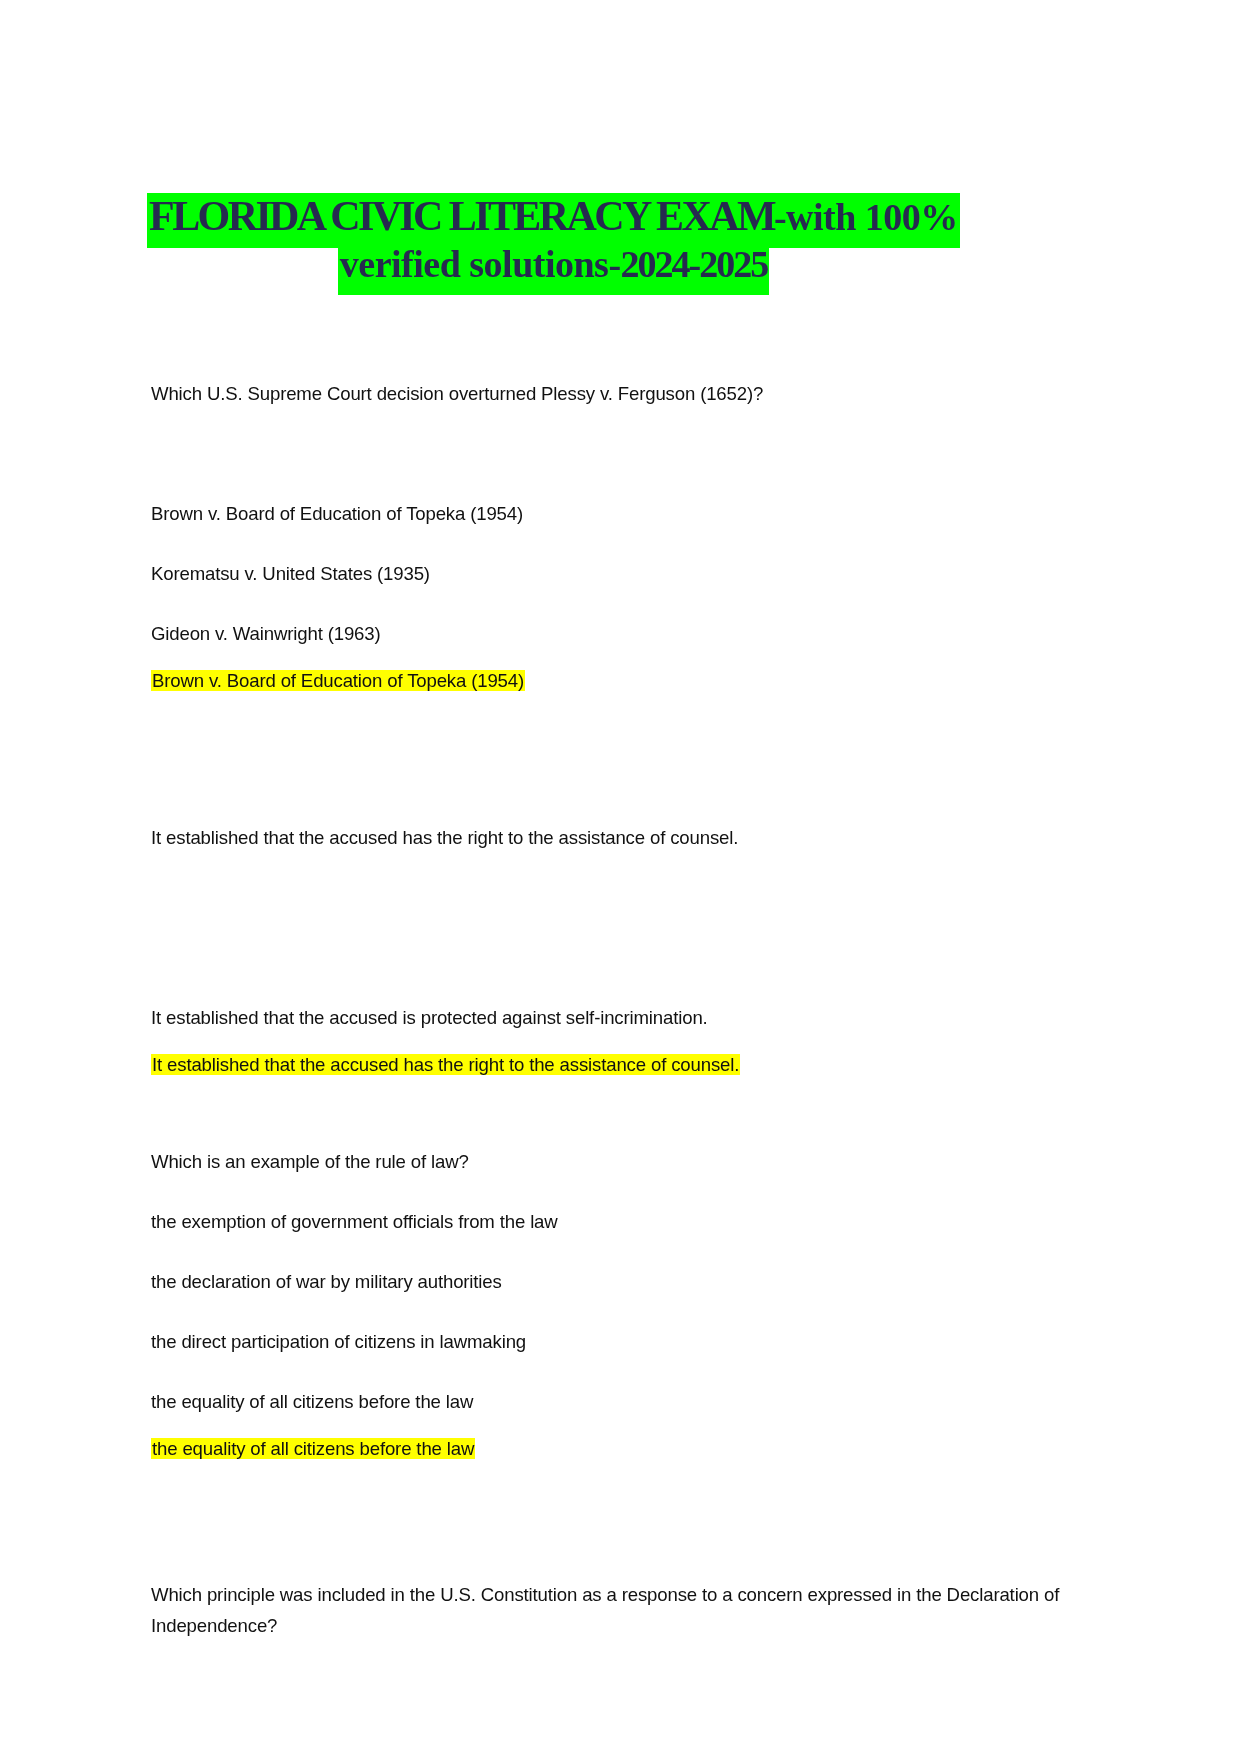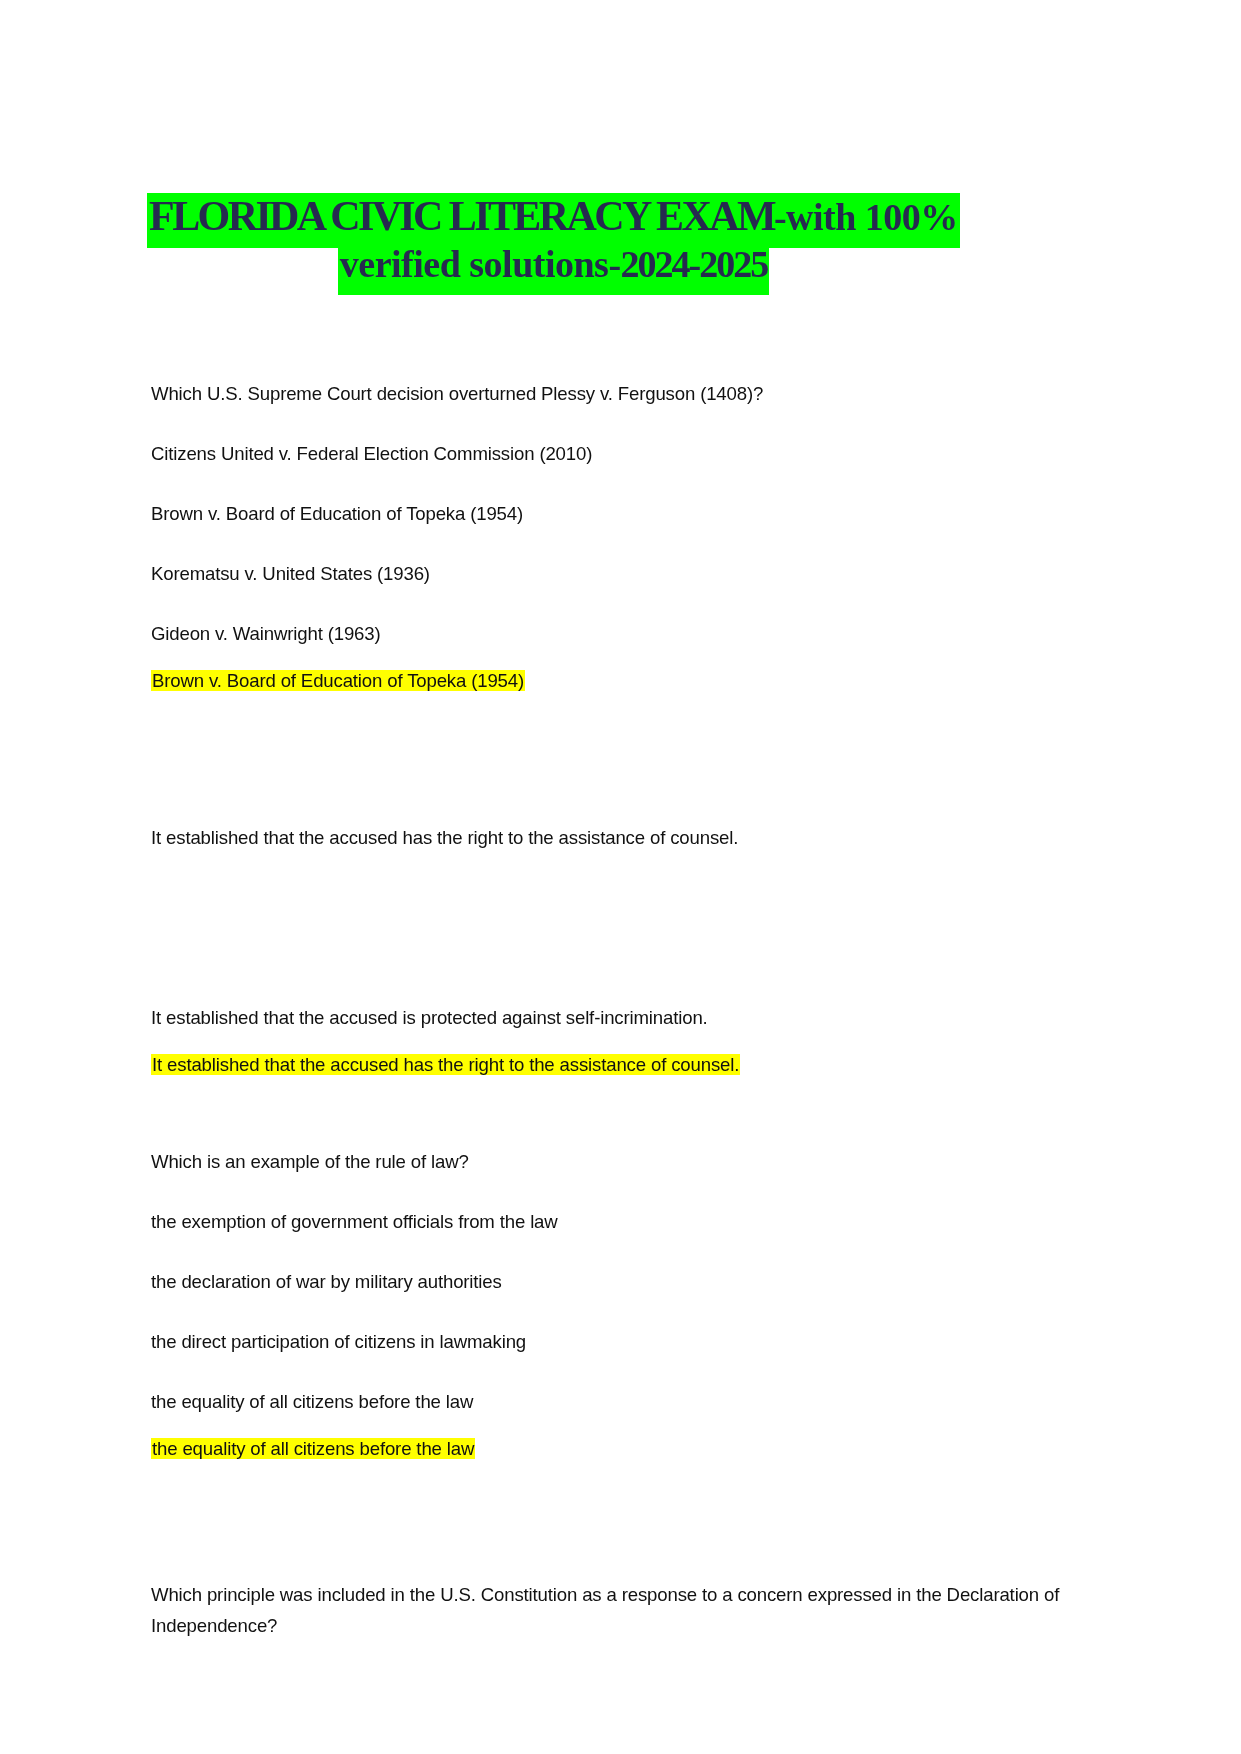--- a/index.html
+++ b/index.html
@@ -28,24 +28,23 @@
 
   <div class="title-block">
     <div class="title-line">
       <span class="hl"><span class="t-big">FLORIDA CIVIC LITERACY EXAM</span><span class="t-small">-with 100%</span></span>
     </div>
     <div class="title-line">
       <span class="hl"><span class="t-small">verified solutions-</span><span class="t-small" style="letter-spacing:-2px">2024-2025</span></span>
     </div>
   </div>
 
-  <div class="line" style="top:380px">Which U.S. Supreme Court decision overturned Plessy v. Ferguson (1408)?</div>
-  <div class="line" style="top:440px">Citizens United v. Federal Election Commission (2010)</div>
+  <div class="line" style="top:380px">Which U.S. Supreme Court decision overturned Plessy v. Ferguson (1652)?</div>
   <div class="line" style="top:500px">Brown v. Board of Education of Topeka (1954)</div>
-  <div class="line" style="top:560px">Korematsu v. United States (1936)</div>
+  <div class="line" style="top:560px">Korematsu v. United States (1935)</div>
   <div class="line" style="top:620px">Gideon v. Wainwright (1963)</div>
   <div class="line" style="top:667px"><span class="answer">Brown v. Board of Education of Topeka (1954)</span></div>
 
   <div class="line" style="top:824px">It established that the accused has the right to the assistance of counsel.</div>
   <div class="line" style="top:1004px">It established that the accused is protected against self-incrimination.</div>
   <div class="line" style="top:1051px"><span class="answer">It established that the accused has the right to the assistance of counsel.</span></div>
 
   <div class="line" style="top:1148px">Which is an example of the rule of law?</div>
   <div class="line" style="top:1208px">the exemption of government officials from the law</div>
   <div class="line" style="top:1328px">the direct participation of citizens in lawmaking</div>

